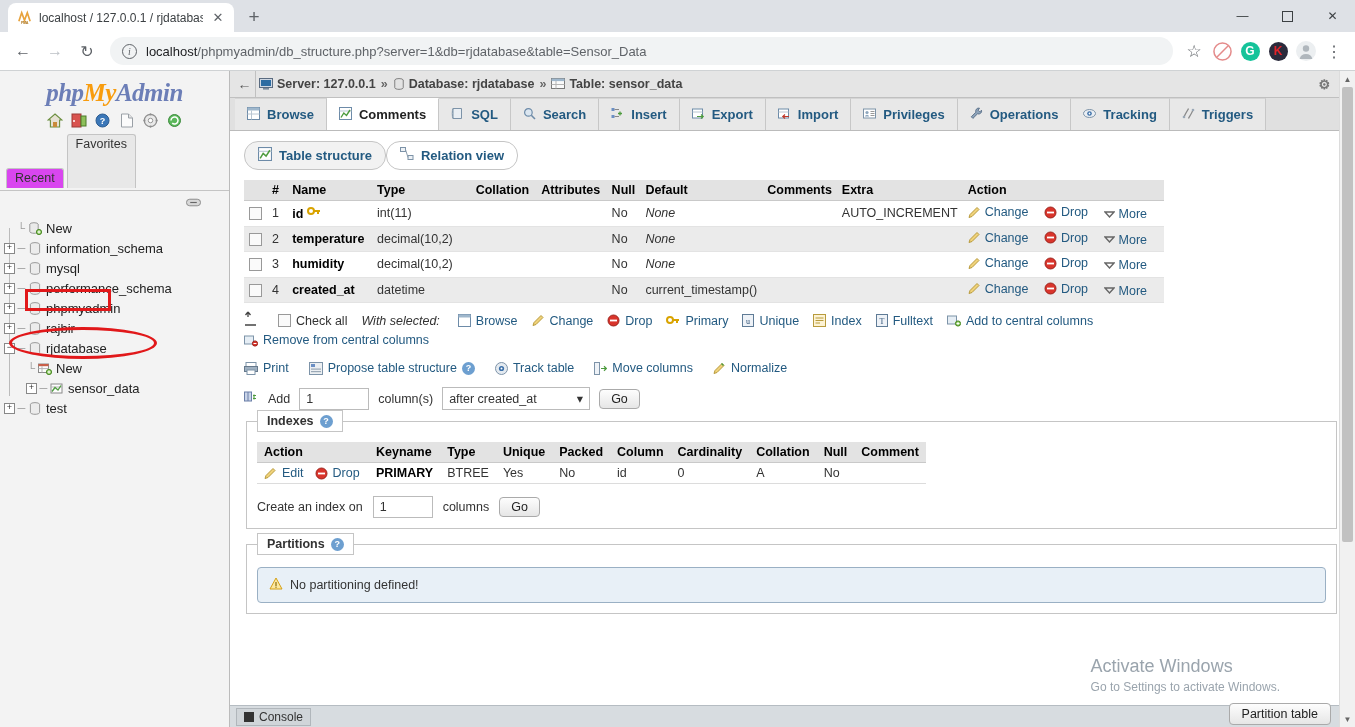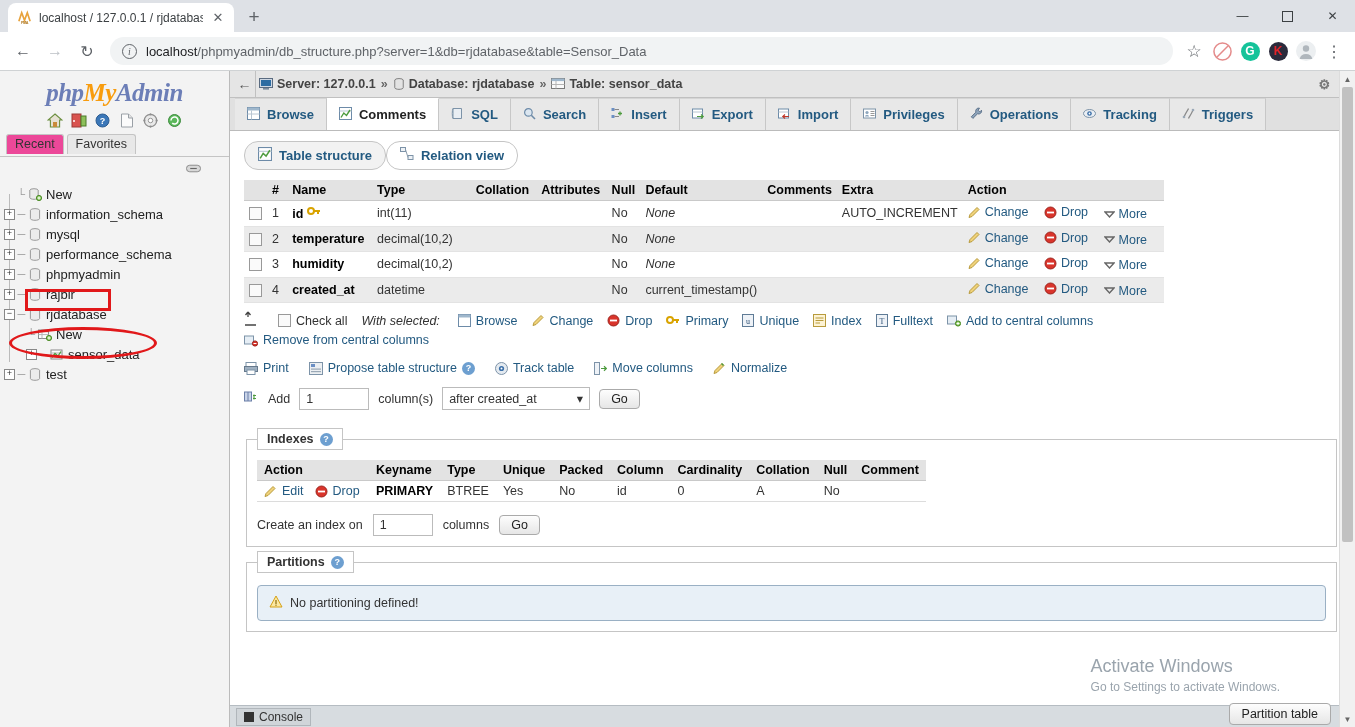--- a/index.html
+++ b/index.html
@@ -114,21 +114,21 @@
   }
   .pma-tabs {
     display: flex; gap: 3px; padding: 0 6px 2px 6px;
     border-bottom: 1px solid #c4c4c4;
   }
   .pma-tab {
     font-size: 12.5px; color: #333; padding: 2px 8px 3px;
     background: #e8e8e8; border: 1px solid #c4c4c4;
     border-bottom: none; border-radius: 3px 3px 0 0;
   }
-  .pma-tab.sel { background: #ec4899; }
+  .pma-tab.sel { background: #d946ef; margin-top: 34px; }
   .link-row { display: flex; justify-content: flex-end; padding: 6px 28px 0 0; }
   .link-ico {
     width: 16px; height: 11px; font-size: 11px; color: #777;
     display: flex; align-items: center; justify-content: center;
   }
 
   .tree { padding: 10px 0 0 4px; position: relative; }
   .tnode {
     display: flex; align-items: center; height: 20px;
     font-size: 13px; color: #222; position: relative;
@@ -262,21 +262,21 @@
     display: flex; align-items: center; justify-content: space-between;
     color: #333;
   }
   .gobtn {
     border: 1px solid #aaa; border-radius: 4px;
     background: linear-gradient(#fdfdfd,#e6e6e6);
     padding: 2px 11px; font-size: 12.5px; color: #222;
   }
 
   fieldset.panel {
-    margin-top: 18px; border: 1px solid #c5c5c5;
+    border: 1px solid #c5c5c5;
     padding: 8px 10px 10px; background: #fff;
   }
   fieldset.panel legend {
     font-size: 12.5px; font-weight: bold; color: #333;
     border: 1px solid #c5c5c5; background: #fff;
     padding: 3px 9px; display: flex; align-items: center; gap: 6px;
   }
   .help-ico {
     width: 13px; height: 13px; border-radius: 50%;
     background: #6d9fd0; color: #fff; font-size: 9px; font-weight: bold;

